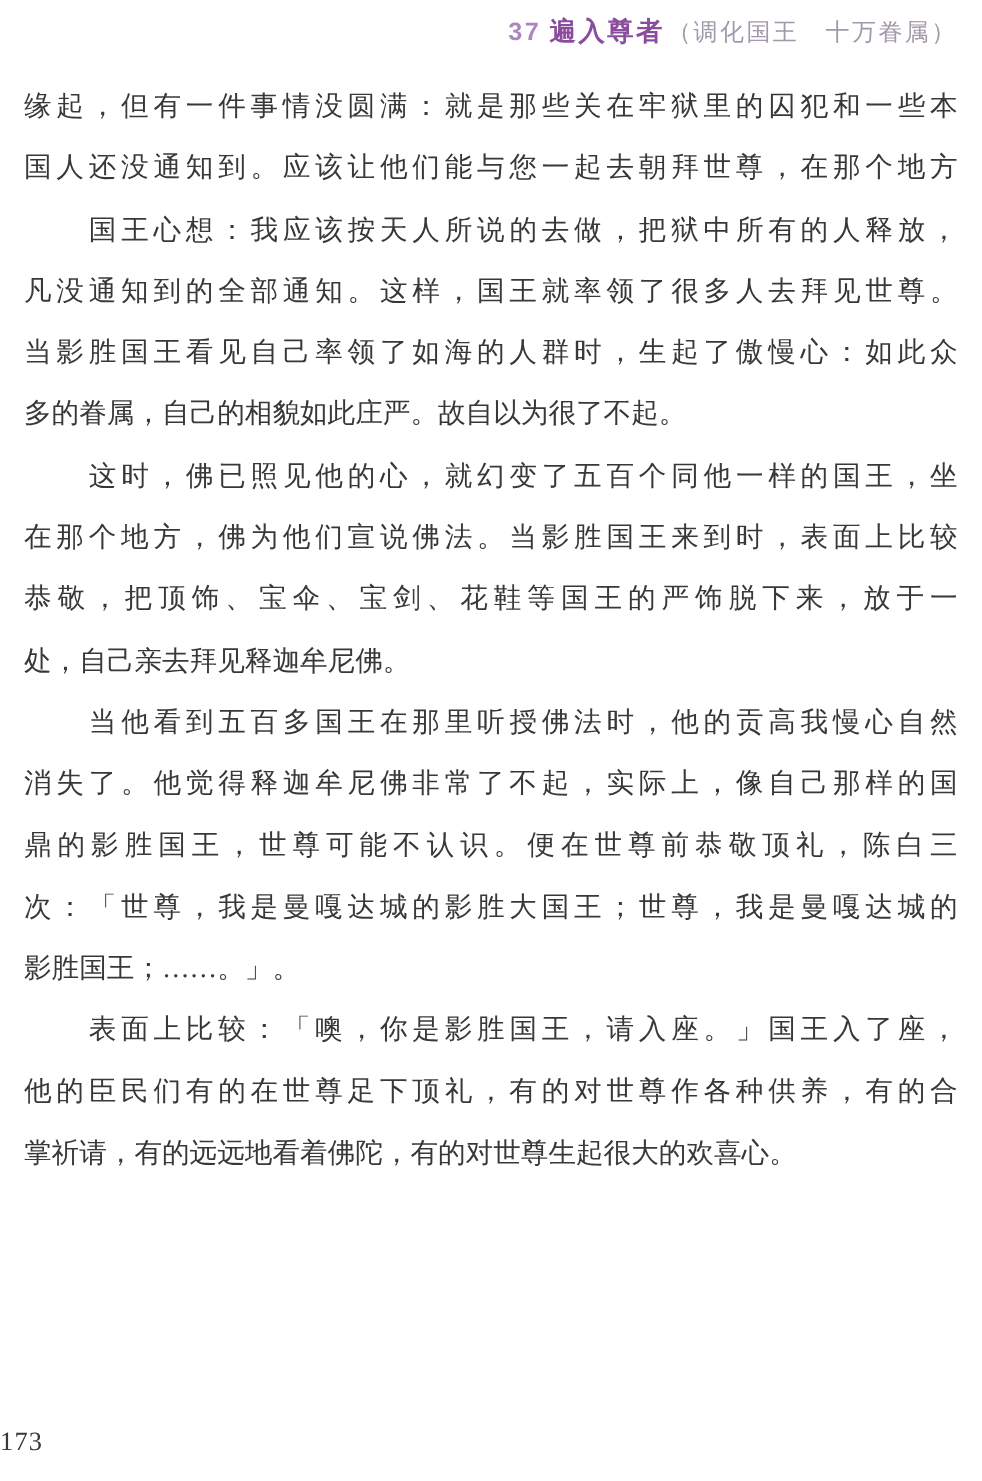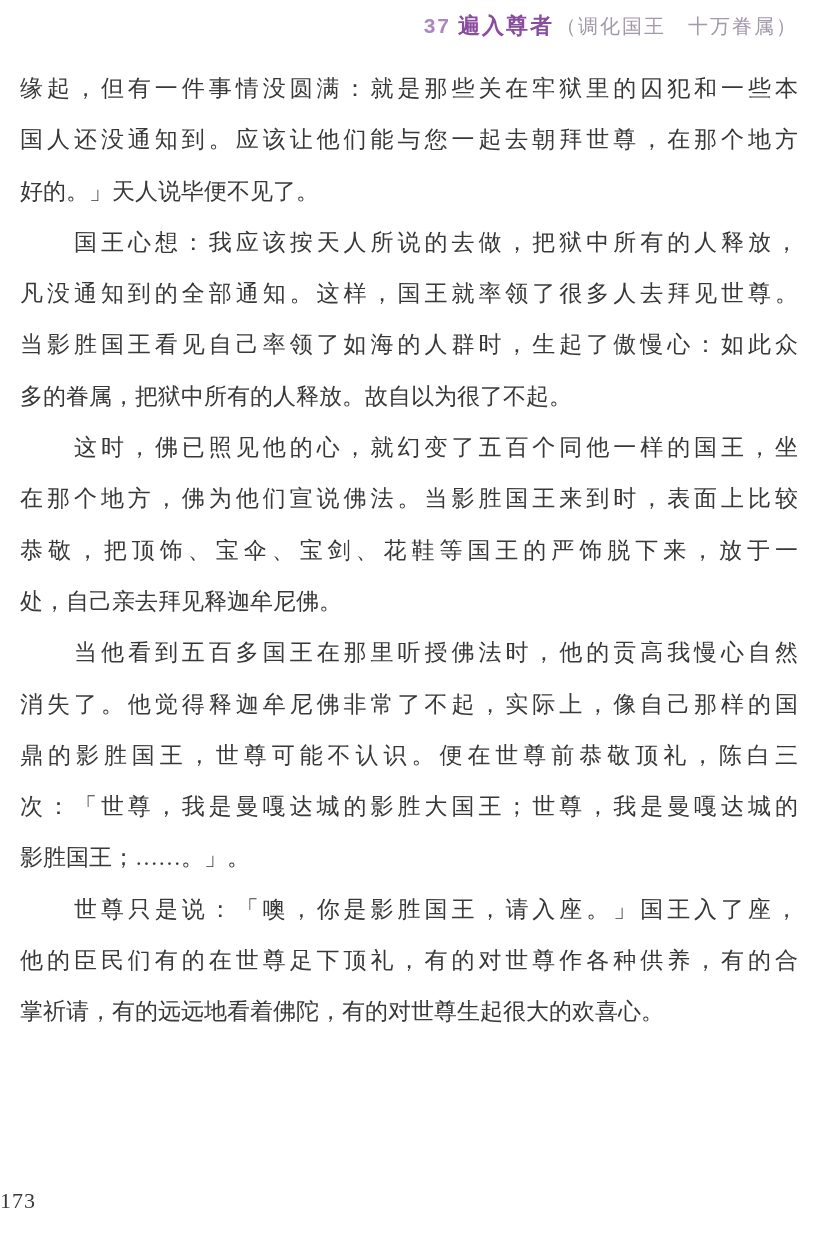--- a/index.html
+++ b/index.html
@@ -75,43 +75,42 @@
 <div class="page">
 
   <div class="header">
     <span class="ch-num">37</span><span class="ch-title">遍入尊者</span><span class="ch-sub">（调化国王　十万眷属）</span>
   </div>
 
   <div class="body-text" id="body-text">
       <div class="paragraph">
         <div class="line">缘起，但有一件事情没圆满：就是那些关在牢狱里的囚犯和一些本</div>
         <div class="line">国人还没通知到。应该让他们能与您一起去朝拜世尊，在那个地方</div>
-        <div class="line last">好的。」天人说毕便不见了。</div>
       </div>
       <div class="paragraph">
         <div class="line first-indented">国王心想：我应该按天人所说的去做，把狱中所有的人释放，</div>
         <div class="line">凡没通知到的全部通知。这样，国王就率领了很多人去拜见世尊。</div>
         <div class="line">当影胜国王看见自己率领了如海的人群时，生起了傲慢心：如此众</div>
-        <div class="line last">多的眷属，把狱中所有的人释放。故自以为很了不起。</div>
+        <div class="line last">多的眷属，自己的相貌如此庄严。故自以为很了不起。</div>
       </div>
       <div class="paragraph">
         <div class="line first-indented">这时，佛已照见他的心，就幻变了五百个同他一样的国王，坐</div>
         <div class="line">在那个地方，佛为他们宣说佛法。当影胜国王来到时，表面上比较</div>
         <div class="line">恭敬，把顶饰、宝伞、宝剑、花鞋等国王的严饰脱下来，放于一</div>
         <div class="line last">处，自己亲去拜见释迦牟尼佛。</div>
       </div>
       <div class="paragraph">
         <div class="line first-indented">当他看到五百多国王在那里听授佛法时，他的贡高我慢心自然</div>
         <div class="line">消失了。他觉得释迦牟尼佛非常了不起，实际上，像自己那样的国</div>
         <div class="line">鼎的影胜国王，世尊可能不认识。便在世尊前恭敬顶礼，陈白三</div>
         <div class="line">次：「世尊，我是曼嘎达城的影胜大国王；世尊，我是曼嘎达城的</div>
         <div class="line last">影胜国王；……。」。</div>
       </div>
       <div class="paragraph">
-        <div class="line first-indented">世尊只是说：「噢，你是影胜国王，请入座。」国王入了座，</div>
+        <div class="line first-indented">表面上比较：「噢，你是影胜国王，请入座。」国王入了座，</div>
         <div class="line">他的臣民们有的在世尊足下顶礼，有的对世尊作各种供养，有的合</div>
         <div class="line last">掌祈请，有的远远地看着佛陀，有的对世尊生起很大的欢喜心。</div>
       </div>
     </div>
 
   <div class="footer">
     <span>173</span>
   </div>
 
 </div>

